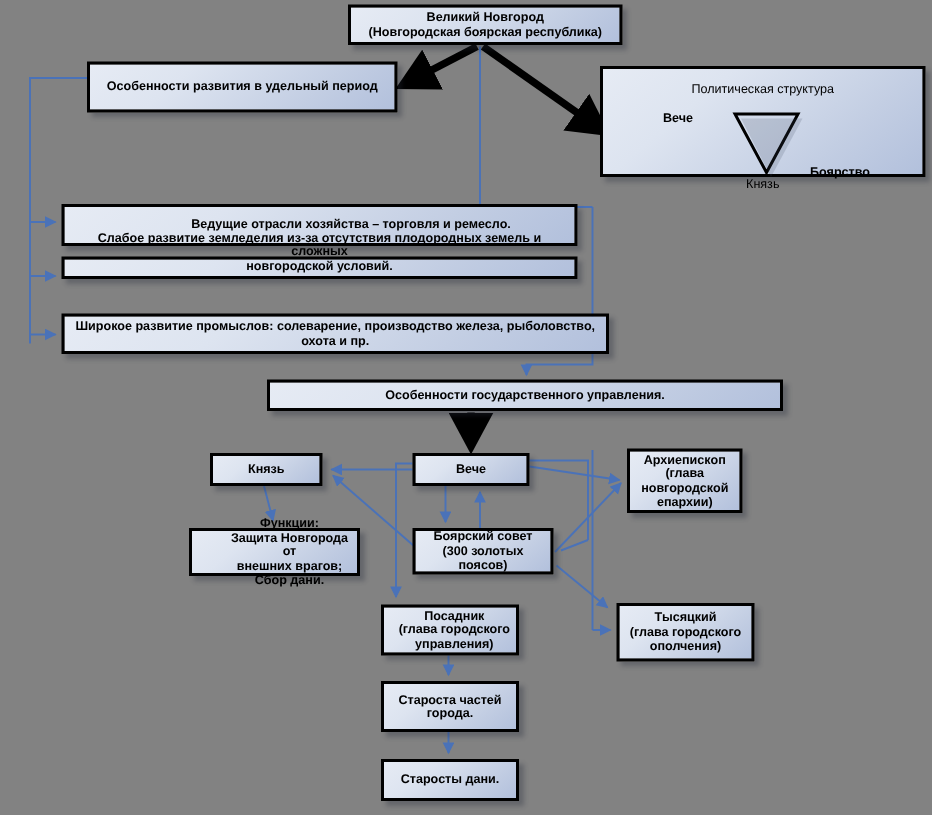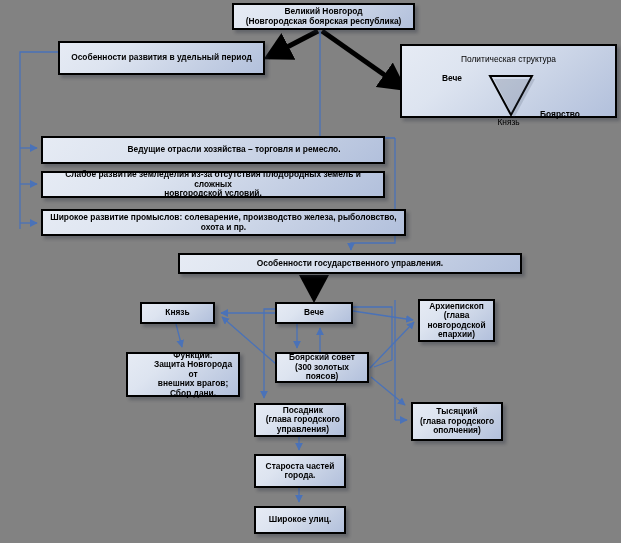--- a/index.html
+++ b/index.html
@@ -29,27 +29,27 @@
     box-shadow:3px 3px 3px rgba(40,46,60,.33);
     z-index:3;
   }
   .box span{display:block;font-weight:bold;}
 
   
   #b-title{left:232px;top:3px;width:183px;height:27px;font-size:8.4px;}
   #b-udel{left:58px;top:41px;width:207px;height:34px;}
   #b-polit{left:400px;top:44px;width:217px;height:74px;align-items:flex-start;justify-content:center;padding-top:18px;}
   #b-otrasli{left:41px;top:136px;width:344px;height:28px;padding-left:46px;}
-  #b-zemled{left:41px;top:171px;width:344px;height:27px;}
+  #b-zemled{left:41px;top:171px;width:344px;height:15px;align-items:flex-end;}
   #b-promysl{left:41px;top:209px;width:365px;height:27px;}
   #b-gosupr{left:178px;top:253px;width:344px;height:21px;}
   #b-knyaz{left:140px;top:302px;width:75px;height:22px;}
   #b-veche{left:275px;top:302px;width:78px;height:22px;}
   #b-arhi{left:418px;top:299px;width:77px;height:43px;}
-  #b-funkcii{left:126px;top:352px;width:114px;height:45px;padding-left:24px;}
+  #b-funkcii{left:126px;top:352px;width:114px;height:32px;padding-left:24px;}
   #b-boyar{left:275px;top:352px;width:94px;height:31px;}
   #b-tysyac{left:411px;top:402px;width:92px;height:39px;}
   #b-posadnik{left:254px;top:403px;width:92px;height:34px;justify-content:flex-end;}
   #b-starosta{left:254px;top:454px;width:92px;height:34px;}
   #b-starosty{left:254px;top:506px;width:92px;height:28px;}
 
   
   .polit-title{position:absolute;left:0;right:0;top:9px;text-align:center;font-size:8.4px;}
   .tri-wrap{position:absolute;left:0;right:0;top:28px;height:44px;}
   .tri-label{position:absolute;font-size:8.4px;top:0px;}
@@ -248,16 +248,16 @@
   </div>
 
   <div class="box" id="b-starosta">
     <div>
       <span>Староста частей</span>
       <span>города.</span>
     </div>
   </div>
 
   <div class="box" id="b-starosty">
-    <span>Широкое улиц.</span>
+    <span>Старосты дани.</span>
   </div>
 
 </div>
 
 </body></html>

